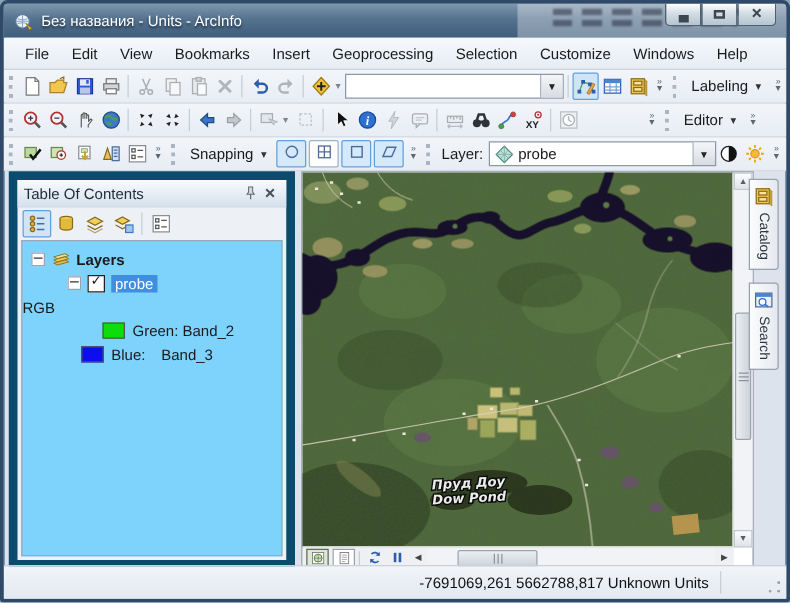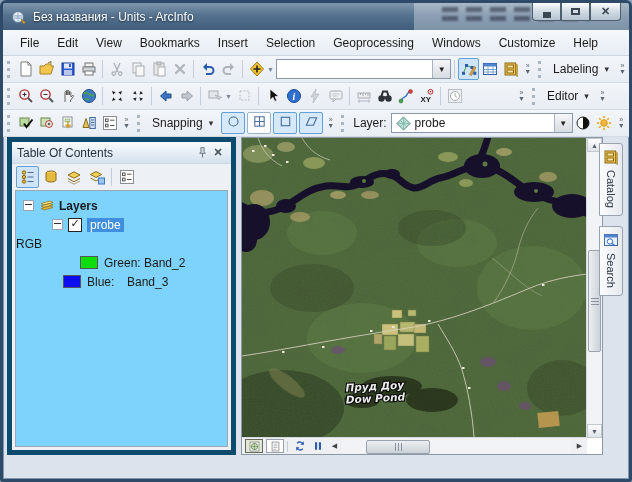--- a/index.html
+++ b/index.html
@@ -37,21 +37,21 @@
   .combo .cval svg{width:15px;height:15px;margin-right:4px;flex:none}
   .combo .arrowbtn{width:17px;height:100%;background:linear-gradient(180deg,#f5f6f8,#d7dce2);border-left:1px solid #aab4c0;display:flex;align-items:center;justify-content:center;font-size:8px;color:#222}
   .scombo{width:185px}
   .lcombo{width:182px}
   .snapbtn{width:24px;height:22px;display:flex;align-items:center;justify-content:center;border:1px solid #9ab4cc;background:#fdfdfd;border-radius:2px;margin:0 1px;box-sizing:border-box}
   .snapbtn.on{border-color:#62a0dc;background:#d6e9fb}
   .snapbtn svg{width:15px;height:15px}
   .sp56{width:50px;flex:none}
   .lbl{padding:0 4px}
   
-  .toc{position:absolute;left:4px;top:134px;width:229px;height:318px;display:flex;flex-direction:column;background:#edf1f6;border:5px solid #0c4a6e;box-sizing:border-box}
+  .toc{position:absolute;left:4px;top:134px;width:229px;height:318px;display:flex;flex-direction:column;background:#edf1f6;border:7px solid #0c4a6e;box-sizing:border-box}
   .toc-header{height:21px;background:linear-gradient(180deg,#f8fbfd,#d5e1ed);display:flex;align-items:center;padding:0 5px;border-bottom:1px solid #cdd8e3;color:#1e2b3a}
   .toc-header .t{flex:1}
   .hbtn{width:16px;height:16px;display:flex;align-items:center;justify-content:center;color:#44505c}
   .hbtn svg{width:13px;height:13px}
   .toc-tools{height:26px;display:flex;align-items:center;padding-left:4px}
   .toc-tools .tbtn{width:23px}
   .toc-tree{flex:1;margin:0 3px 3px;background:#7dd3fc;border:1px solid #9aa7b5;padding-top:5px;overflow:hidden}
   .trow{display:flex;align-items:center;height:19px}
   .expander{width:9px;height:9px;border:1px solid #97a3b0;background:#fff;position:relative;margin-right:5px;flex:none}
   .expander::before{content:"";position:absolute;left:1px;right:1px;top:3px;height:1px;background:#333}
@@ -123,24 +123,24 @@
         </div>
     </div>
   </div>
 
   <div class="menubar">
     <span class="menu-item">File</span>
     <span class="menu-item">Edit</span>
     <span class="menu-item">View</span>
     <span class="menu-item">Bookmarks</span>
     <span class="menu-item">Insert</span>
+    <span class="menu-item">Geoprocessing</span>
     <span class="menu-item">Selection</span>
-    <span class="menu-item">Geoprocessing</span>
+    <span class="menu-item">Customize</span>
     <span class="menu-item">Windows</span>
-    <span class="menu-item">Customize</span>
     <span class="menu-item">Help</span>
   </div>
 
   <div class="tbrow">
     <span class="grip"></span>
     <span class="tbtn">
         <svg viewBox="0 0 16 16">
           <path d="M3 1h7l3 3v11H3z" fill="#fff" stroke="#7a7a7a"></path>
           <path d="M10 1v3h3" fill="none" stroke="#7a7a7a"></path>
         </svg>
@@ -771,14 +771,19 @@
             <rect x="1.5" y="2.5" width="13" height="11" fill="#eaf1fa" stroke="#4a6c9b"></rect>
             <rect x="1.5" y="2.5" width="13" height="3" fill="#4f83cc"></rect>
             <circle cx="7" cy="9.5" r="2.7" fill="#fff" stroke="#2e6fd0"></circle>
             <path d="M9 11.5l2.6 2" stroke="#2e6fd0" stroke-width="1.4"></path>
           </svg>
         </span>
       <span>Search</span>
     </div>
   </div>
 
+  <div class="statusbar">
+    <span class="coords">-7691069,261  5662788,817 Unknown Units</span>
+    <span class="ssep"></span>
+    <span class="gripdots"></span>
+  </div>
 
 </div>
 
 </body></html>

